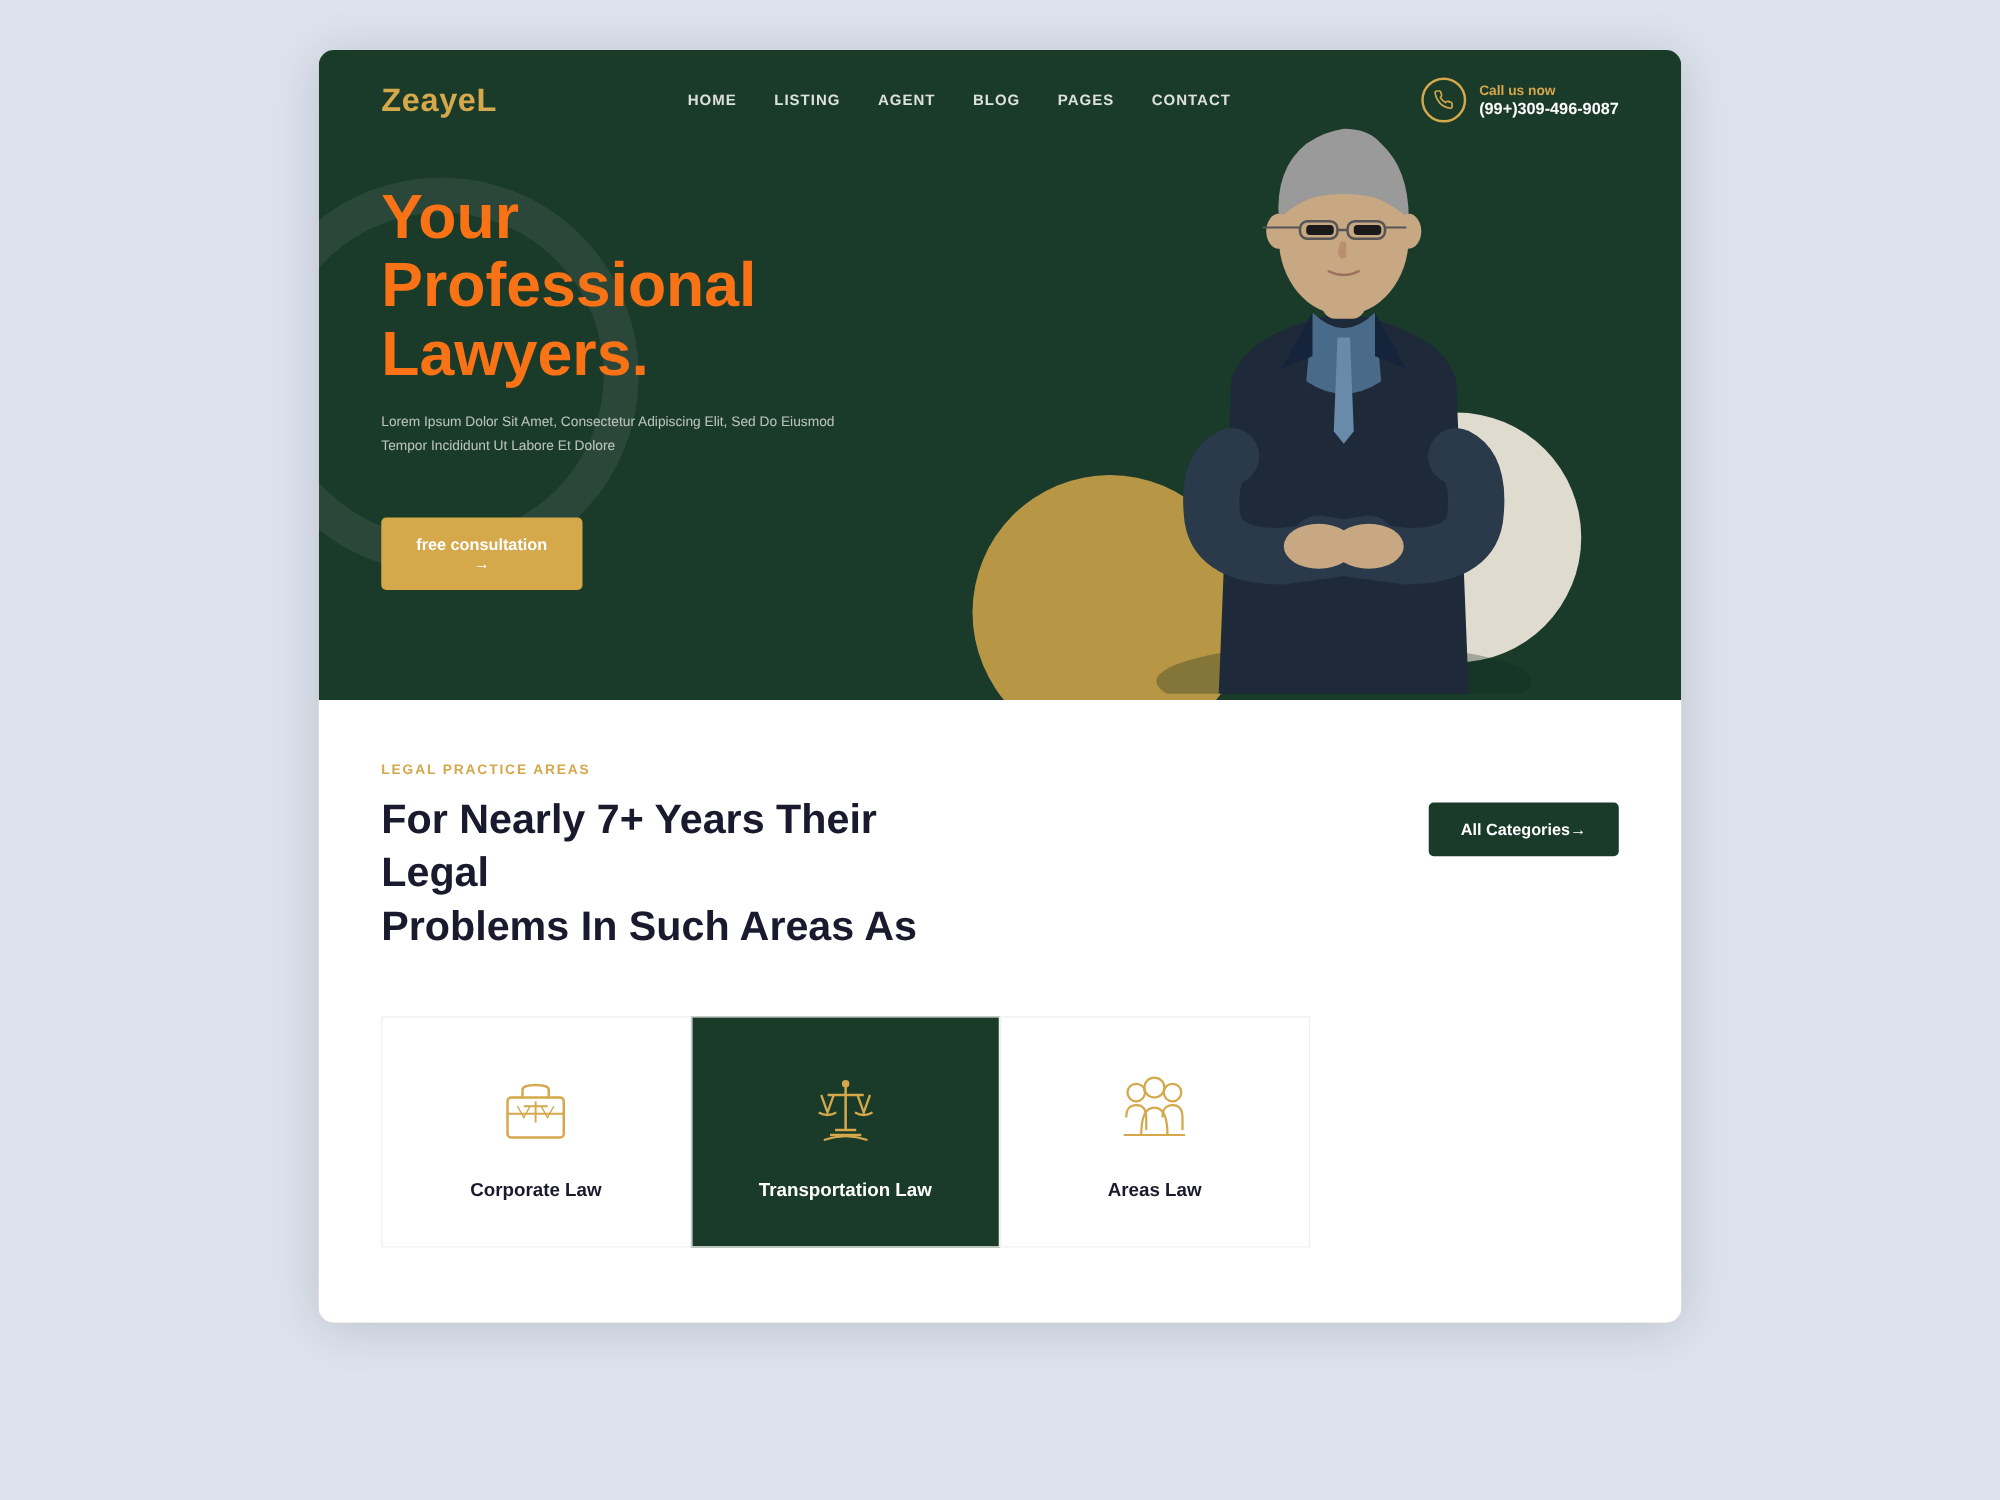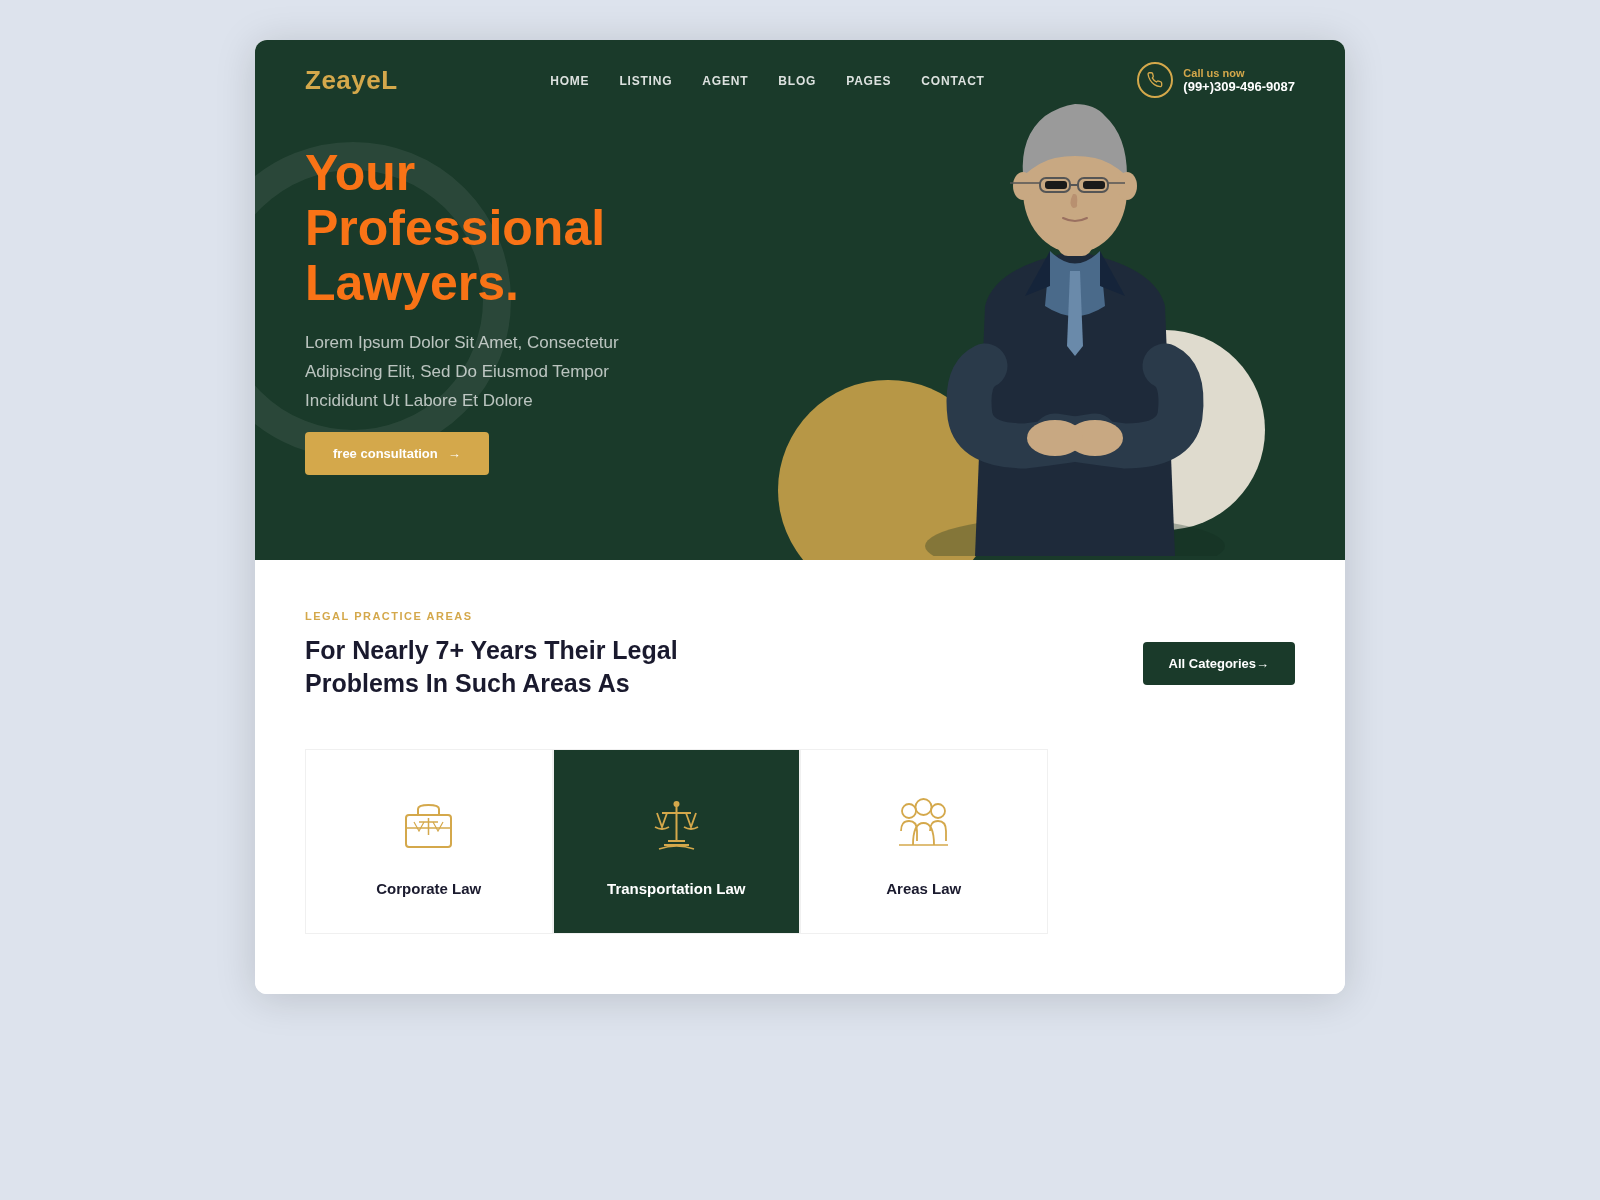--- a/index.html
+++ b/index.html
@@ -134,39 +134,39 @@
       max-width: 520px;
     }
     .hero-title {
       font-size: 50px;
       font-weight: 800;
       color: #f97316;
       line-height: 1.1;
       margin-bottom: 18px;
     }
     .hero-subtitle {
-      font-size: 17px;
+      font-size: 11px;
       color: rgba(255,255,255,0.7);
       line-height: 1.7;
-      margin-bottom: 16px;
+      margin-bottom: 48px;
       max-width: 380px;
     }
     .hero-btn {
       display: inline-flex;
       align-items: center;
-      gap: 10px;
       background: #d4a84b;
       color: #fff;
       border: none;
       padding: 14px 28px;
       font-size: 13px;
       font-weight: 600;
       border-radius: 4px;
       cursor: pointer;
       text-transform: lowercase;
+      flex-direction: column;
     }
     
     .lawyer-svg-wrap {
       position: absolute;
       right: 90px;
       bottom: 0;
       z-index: 4;
     }
 
     
@@ -182,21 +182,21 @@
       text-transform: uppercase;
       margin-bottom: 12px;
     }
     .section-header-row {
       display: flex;
       align-items: flex-start;
       justify-content: space-between;
       margin-bottom: 50px;
     }
     .section-title {
-      font-size: 25px;
+      font-size: 33px;
       font-weight: 700;
       color: #1a1a2e;
       line-height: 1.3;
       max-width: 460px;
     }
     .all-categories-btn {
       display: inline-flex;
       align-items: center;
       background: #1a3a2a;
       color: #fff;

